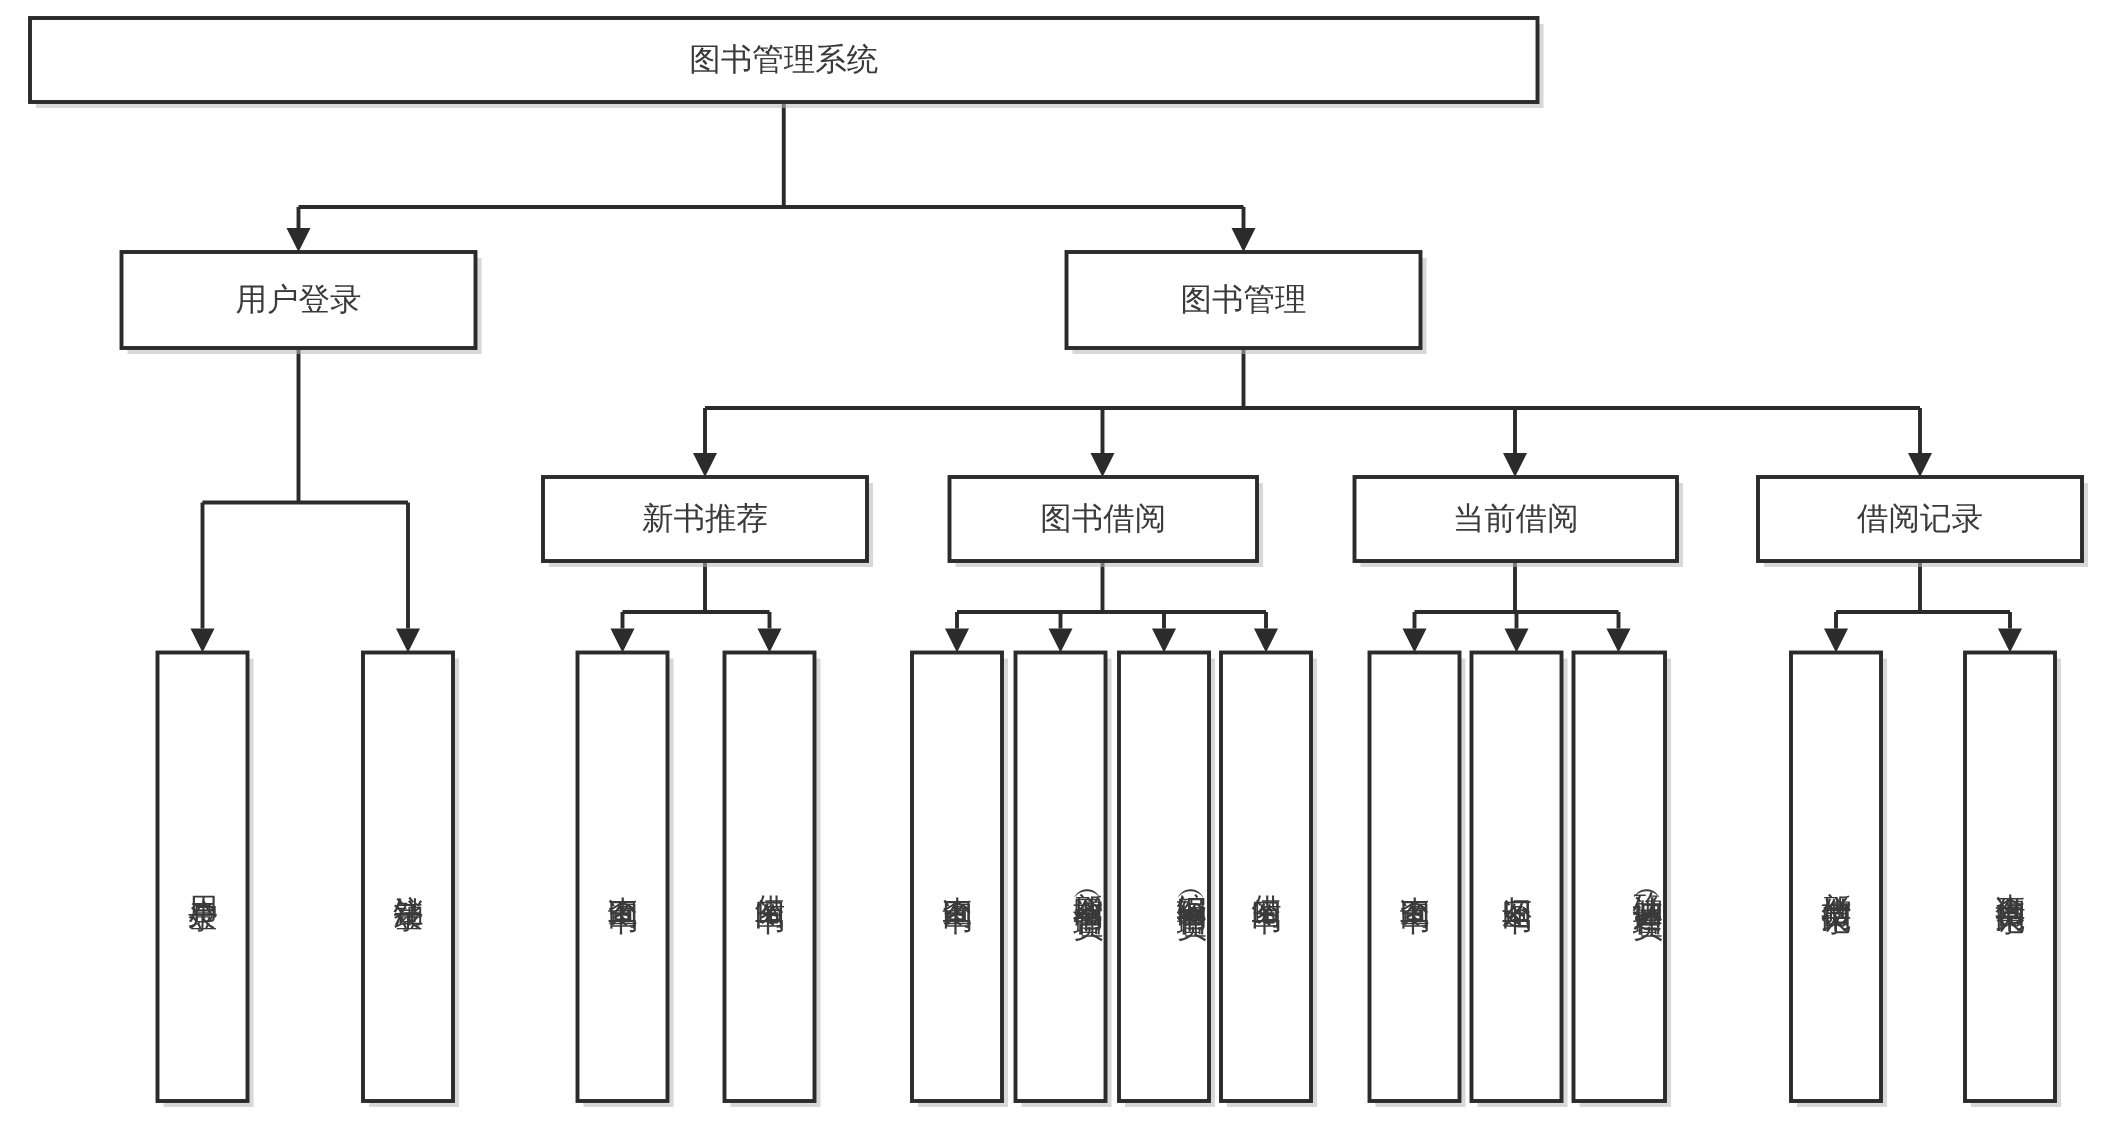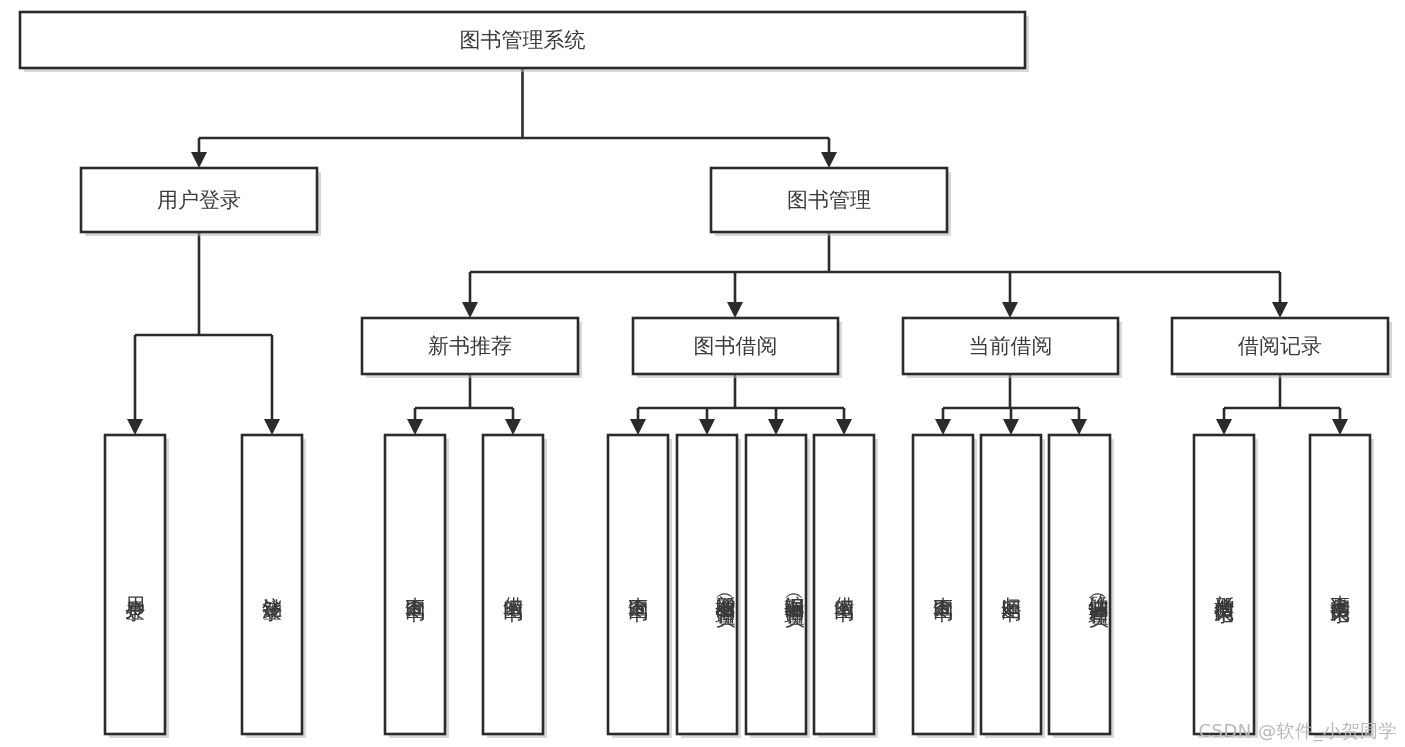--- a/index.html
+++ b/index.html
@@ -220,14 +220,13 @@
   <div class="vlabel" style="left:746px; top:435px; width:60px; height:299px; align-items:flex-start; padding-top:6px; box-sizing:border-box;">编辑图书（管理员）</div>
   <div class="vlabel" style="left:814px; top:435px; width:60px; height:299px;">借阅图书</div>
 
   <div class="vlabel" style="left:913px; top:435px; width:60px; height:299px;">查询图书</div>
   <div class="vlabel" style="left:981px; top:435px; width:60px; height:299px;">归还图书</div>
   <div class="vlabel" style="left:1049px; top:435px; width:61px; height:299px; align-items:flex-start; padding-top:6px; box-sizing:border-box;">确认归还（管理员）</div>
 
   <div class="vlabel" style="left:1194px; top:435px; width:60px; height:299px;">新增借阅记录</div>
   <div class="vlabel" style="left:1310px; top:435px; width:60px; height:299px;">查询借阅记录</div>
 
-  <div class="watermark">CSDN @软件_小贺同学</div>
 </div>
 
 </body></html>

